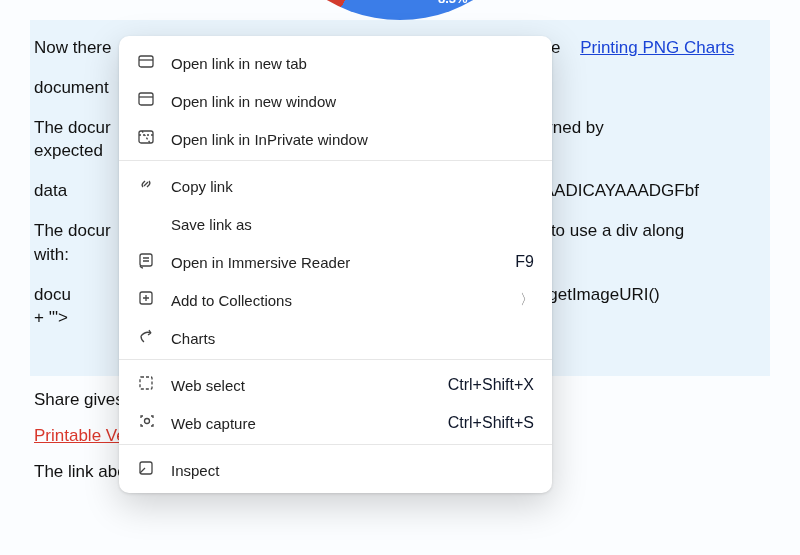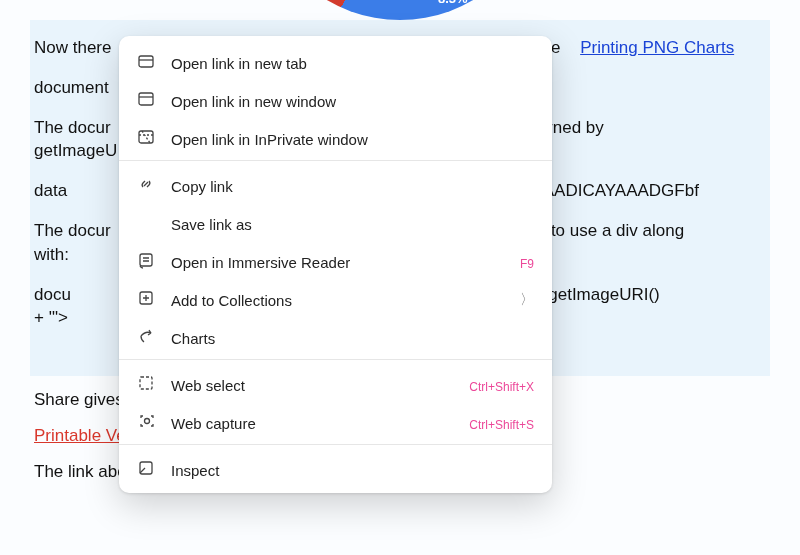--- a/index.html
+++ b/index.html
@@ -86,21 +86,21 @@
     height: 22px;
     margin-right: 14px;
     display: inline-flex;
     align-items: center;
     justify-content: center;
     color:#444;
     flex-shrink: 0;
   }
   .ctx-ico svg { width:18px; height:18px; stroke:#444; fill:none; stroke-width:1.3; }
   .ctx-label { flex:1; }
-  .ctx-sc { color:#ec4899; font-size:12px; }
+  .ctx-sc { color:#0f172a; font-size:16px; }
   .ctx-chev { color:#7a7a7a; font-size:14px;}
   .ctx-sep {
     height:1px;
     background:#e6e6e6;
     margin:4px 0;
   }
 </style>
 </head>
 <body>
 
@@ -118,21 +118,21 @@
       <span style="display:inline-block;width:430px"></span>
       <span>e </span>
       <a class="link">Printing PNG Charts</a>
     </p>
     <p><span>document</span></p>
 
     <p>
       <span>The docur</span>
       <span style="display:inline-block;width:360px"></span>
       <span> date returned by</span><br>
-      <span>getImageU</span>
+      <span>expected</span>
     </p>
 
     <p class="code">
       <span>data</span>
       <span style="display:inline-block;width:400px"></span>
       <span>AAAZAAAADICAYAAADGFbf</span>
     </p>
 
     <p>
       <span>The docur</span>

